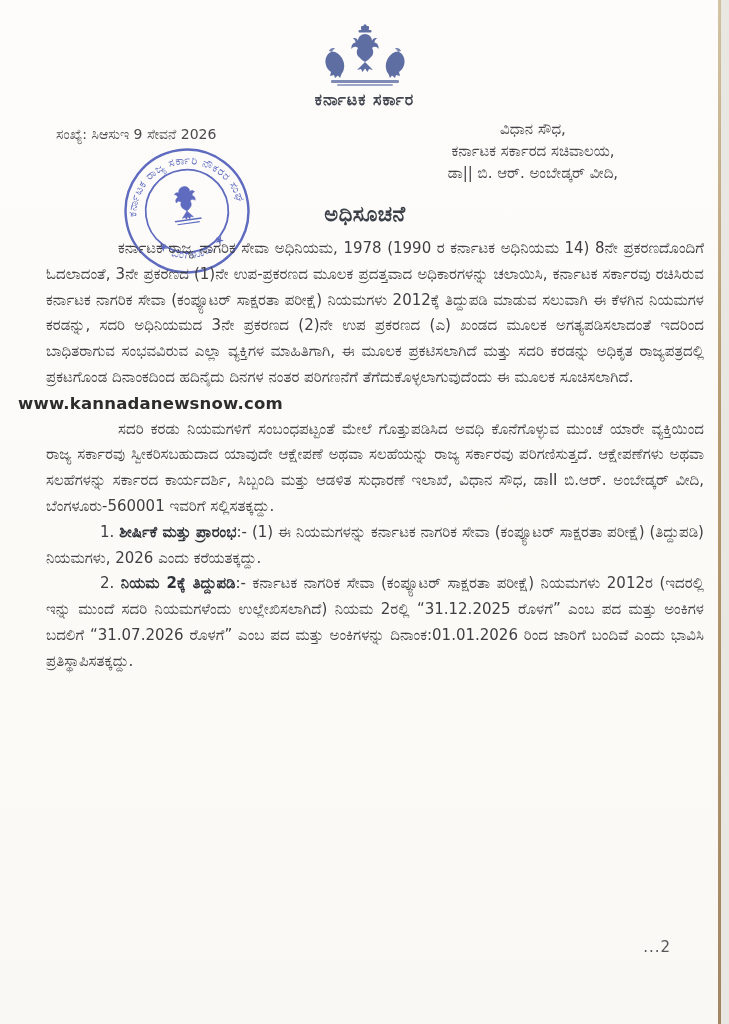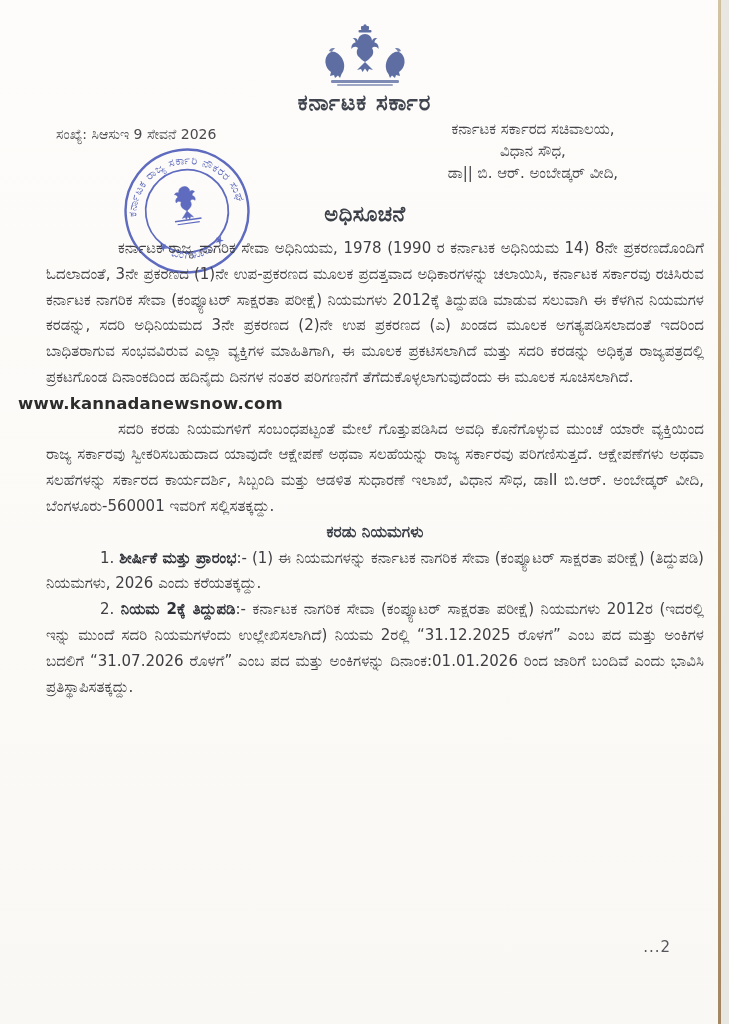--- a/index.html
+++ b/index.html
@@ -20,21 +20,21 @@
   .edge-line{
     position:absolute;top:0;right:8px;width:3px;height:100%;
     background:linear-gradient(180deg,#c9b68e 0%,#a5824e 40%,#8c6b3e 100%);
     opacity:.8;
   }
   .emblem{
     position:absolute;top:24px;left:50%;transform:translateX(-50%);
   }
   .gov-title{
     position:absolute;top:90px;left:0;width:100%;
-    text-align:center;font-size:22px;font-weight:700;color:#41454f;
+    text-align:center;font-size:16px;font-weight:700;color:#41454f;
     letter-spacing:1px;
   }
   .ref-line{
     position:absolute;top:126px;left:56px;
     font-size:14px;color:#4a4a4e;
   }
   .addr-block{
     position:absolute;top:118px;right:42px;width:308px;
     text-align:center;font-size:15px;line-height:22px;color:#45454a;
   }
@@ -98,22 +98,22 @@
         <rect x="20" y="60" width="56" height="2" rx="1" opacity="0.6"></rect>
       </g>
     </svg>
   </div>
 
   <div class="gov-title">ಕರ್ನಾಟಕ ಸರ್ಕಾರ</div>
 
   <div class="ref-line">ಸಂಖ್ಯೆ: ಸಿಆಸುಇ 9 ಸೇವನೆ 2026</div>
 
   <div class="addr-block">
+    <div>ವಿಧಾನ ಸೌಧ,</div>
     <div>ಕರ್ನಾಟಕ ಸರ್ಕಾರದ ಸಚಿವಾಲಯ,</div>
-    <div>ವಿಧಾನ ಸೌಧ,</div>
     <div>ಡಾ|| ಬಿ. ಆರ್. ಅಂಬೇಡ್ಕರ್ ವೀದಿ,</div>
   </div>
 
   <div class="stamp">
     <svg width="134" height="134" viewBox="0 0 120 120" aria-hidden="true">
       <defs>
         <path id="arcTop" d="M 14,64 A 46,46 0 0 1 106,64" fill="none"></path>
         <path id="arcBottom" d="M 21,76 A 42,42 0 0 0 99,76" fill="none"></path>
       </defs>
       <g stroke="#4a58b8" fill="none">
@@ -139,21 +139,20 @@
   <div class="notice-title">ಅಧಿಸೂಚನೆ</div>
 
   <div class="content">
 
     <p class="para">ಕರ್ನಾಟಕ ರಾಜ್ಯ ನಾಗರಿಕ ಸೇವಾ ಅಧಿನಿಯಮ, 1978 (1990 ರ ಕರ್ನಾಟಕ ಅಧಿನಿಯಮ 14) 8ನೇ ಪ್ರಕರಣದೊಂದಿಗೆ ಓದಲಾದಂತೆ, 3ನೇ ಪ್ರಕರಣದ (1)ನೇ ಉಪ-ಪ್ರಕರಣದ ಮೂಲಕ ಪ್ರದತ್ತವಾದ ಅಧಿಕಾರಗಳನ್ನು ಚಲಾಯಿಸಿ, ಕರ್ನಾಟಕ ಸರ್ಕಾರವು ರಚಿಸಿರುವ ಕರ್ನಾಟಕ ನಾಗರಿಕ ಸೇವಾ (ಕಂಪ್ಯೂಟರ್ ಸಾಕ್ಷರತಾ ಪರೀಕ್ಷೆ) ನಿಯಮಗಳು 2012ಕ್ಕೆ ತಿದ್ದುಪಡಿ ಮಾಡುವ ಸಲುವಾಗಿ ಈ ಕೆಳಗಿನ ನಿಯಮಗಳ ಕರಡನ್ನು, ಸದರಿ ಅಧಿನಿಯಮದ 3ನೇ ಪ್ರಕರಣದ (2)ನೇ ಉಪ ಪ್ರಕರಣದ (ಎ) ಖಂಡದ ಮೂಲಕ ಅಗತ್ಯಪಡಿಸಲಾದಂತೆ ಇದರಿಂದ ಬಾಧಿತರಾಗುವ ಸಂಭವವಿರುವ ಎಲ್ಲಾ ವ್ಯಕ್ತಿಗಳ ಮಾಹಿತಿಗಾಗಿ, ಈ ಮೂಲಕ ಪ್ರಕಟಿಸಲಾಗಿದೆ ಮತ್ತು ಸದರಿ ಕರಡನ್ನು ಅಧಿಕೃತ ರಾಜ್ಯಪತ್ರದಲ್ಲಿ ಪ್ರಕಟಗೊಂಡ ದಿನಾಂಕದಿಂದ ಹದಿನೈದು ದಿನಗಳ ನಂತರ ಪರಿಗಣನೆಗೆ ತೆಗೆದುಕೊಳ್ಳಲಾಗುವುದೆಂದು ಈ ಮೂಲಕ ಸೂಚಿಸಲಾಗಿದೆ.</p>
 
     <p class="watermark">www.kannadanewsnow.com</p>
 
     <p class="para">ಸದರಿ ಕರಡು ನಿಯಮಗಳಿಗೆ ಸಂಬಂಧಪಟ್ಟಂತೆ ಮೇಲೆ ಗೊತ್ತುಪಡಿಸಿದ ಅವಧಿ ಕೊನೆಗೊಳ್ಳುವ ಮುಂಚೆ ಯಾರೇ ವ್ಯಕ್ತಿಯಿಂದ ರಾಜ್ಯ ಸರ್ಕಾರವು ಸ್ವೀಕರಿಸಬಹುದಾದ ಯಾವುದೇ ಆಕ್ಷೇಪಣೆ ಅಥವಾ ಸಲಹೆಯನ್ನು ರಾಜ್ಯ ಸರ್ಕಾರವು ಪರಿಗಣಿಸುತ್ತದೆ. ಆಕ್ಷೇಪಣೆಗಳು ಅಥವಾ ಸಲಹೆಗಳನ್ನು ಸರ್ಕಾರದ ಕಾರ್ಯದರ್ಶಿ, ಸಿಬ್ಬಂದಿ ಮತ್ತು ಆಡಳಿತ ಸುಧಾರಣೆ ಇಲಾಖೆ, ವಿಧಾನ ಸೌಧ, ಡಾII ಬಿ.ಆರ್. ಅಂಬೇಡ್ಕರ್ ವೀದಿ, ಬೆಂಗಳೂರು-560001 ಇವರಿಗೆ ಸಲ್ಲಿಸತಕ್ಕದ್ದು.</p>
 
-    <p class="section-heading">ಕರಡು ನಿಯಮಗಳು</p>
 
     <p class="rule"><span>1.</span> <b>ಶೀರ್ಷಿಕೆ ಮತ್ತು ಪ್ರಾರಂಭ</b><span>:-</span> <span>(1) ಈ ನಿಯಮಗಳನ್ನು ಕರ್ನಾಟಕ ನಾಗರಿಕ ಸೇವಾ (ಕಂಪ್ಯೂಟರ್ ಸಾಕ್ಷರತಾ ಪರೀಕ್ಷೆ) (ತಿದ್ದುಪಡಿ) ನಿಯಮಗಳು, 2026 ಎಂದು ಕರೆಯತಕ್ಕದ್ದು.</span></p>
 
 
     <p class="rule"><span>2.</span> <b>ನಿಯಮ 2ಕ್ಕೆ ತಿದ್ದುಪಡಿ</b><span>:-</span> <span>ಕರ್ನಾಟಕ ನಾಗರಿಕ ಸೇವಾ (ಕಂಪ್ಯೂಟರ್ ಸಾಕ್ಷರತಾ ಪರೀಕ್ಷೆ) ನಿಯಮಗಳು 2012ರ (ಇದರಲ್ಲಿ ಇನ್ನು ಮುಂದೆ ಸದರಿ ನಿಯಮಗಳೆಂದು ಉಲ್ಲೇಖಿಸಲಾಗಿದೆ) ನಿಯಮ 2ರಲ್ಲಿ “31.12.2025 ರೊಳಗೆ” ಎಂಬ ಪದ ಮತ್ತು ಅಂಕಿಗಳ ಬದಲಿಗೆ “31.07.2026 ರೊಳಗೆ” ಎಂಬ ಪದ ಮತ್ತು ಅಂಕಿಗಳನ್ನು ದಿನಾಂಕ:01.01.2026 ರಿಂದ ಜಾರಿಗೆ ಬಂದಿವೆ ಎಂದು ಭಾವಿಸಿ ಪ್ರತಿಸ್ಥಾಪಿಸತಕ್ಕದ್ದು.</span></p>
 
   </div>
 
   <div class="page-marker">...2</div>
 

